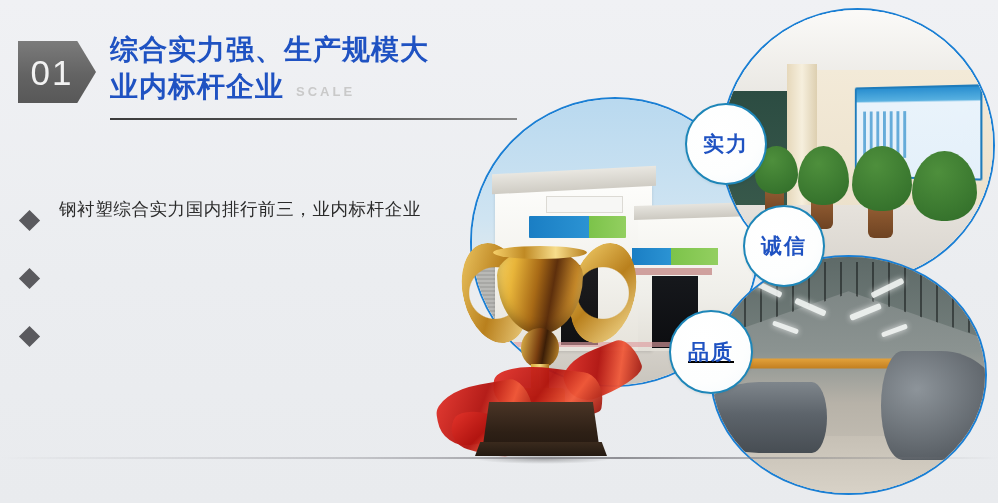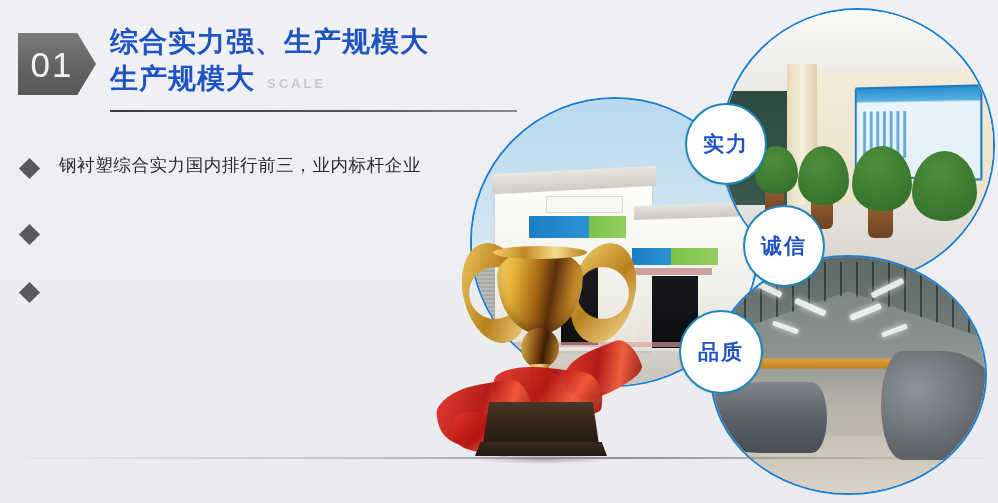--- a/index.html
+++ b/index.html
@@ -6,21 +6,21 @@
   body{
     width:998px;height:503px;overflow:hidden;
     background:#eef0f3;
     font-family:"Liberation Sans","DejaVu Sans",sans-serif;
     position:relative;
   }
   #stage{position:relative;width:998px;height:503px;overflow:hidden;
          background:linear-gradient(180deg,#f0f1f4 0%,#ebedf0 55%,#e9ebee 100%);}
 
   
-  .left{position:absolute;left:0;top:0;width:520px;height:489px;}
+  .left{position:absolute;left:0;top:8px;width:520px;height:489px;}
 
   
   .num-badge{
     position:absolute;left:18px;top:33px;width:78px;height:62px;
     background:linear-gradient(180deg,#7b7b7b 0%,#636363 55%,#585858 100%);
     clip-path:polygon(0 0,76% 0,100% 50%,76% 100%,0 100%);
     display:flex;align-items:center;justify-content:center;
   }
   .num-badge span{
     color:#f2f2f2;font-size:35px;letter-spacing:2px;font-weight:300;
@@ -34,21 +34,21 @@
   }
   .head-l2{display:flex;align-items:baseline;gap:12px;}
   .scale{color:#c9c9c9;font-size:13px;font-weight:bold;letter-spacing:3px;}
   .divider{
     position:absolute;left:110px;top:110px;width:407px;height:2px;
     background:linear-gradient(90deg,#3c3c3c 0%,#555 60%,#8a8a8a 100%);
   }
 
   
   .bullets{position:absolute;left:22px;top:148px;width:470px;}
-  .bullet{display:flex;align-items:center;margin-bottom:38px;}
+  .bullet{display:flex;align-items:flex-end;margin-bottom:38px;margin-top:36px;}
   .dia{
     width:15px;height:15px;background:#5a5a5e;margin-top:5px;margin-right:22px;
     transform:rotate(45deg);flex:0 0 auto;
   }
   .btxt{color:#2b2b2b;font-size:17.5px;line-height:2.05;letter-spacing:.6px;}
   .btxt .ln{display:block;white-space:nowrap;}
 
   
   .right{position:absolute;left:455px;top:0;width:543px;height:503px;}
 
@@ -136,21 +136,21 @@
     background:linear-gradient(180deg,#c6c0b5,#d8d2c7);}
 
   
   .badge{position:absolute;border-radius:50%;
     background:radial-gradient(circle at 40% 35%,#ffffff 0%,#fdfefe 60%,#f4f9fc 100%);
     border:2px solid #1e86b8;display:flex;align-items:center;justify-content:center;
     box-shadow:0 1px 3px rgba(0,0,0,.07);}
   .badge span{color:#1f52c2;font-size:21px;font-weight:bold;letter-spacing:2px;}
   .b-shili{left:230px;top:103px;width:78px;height:78px;}
   .b-chengxin{left:288px;top:205px;width:78px;height:78px;}
-  .b-pinzhi{left:224px;top:310px;width:80px;height:80px;}
+  .b-pinzhi{left:214px;top:310px;width:80px;height:80px;text-decoration:underline;}
 
   
   .trophy{position:absolute;left:-20px;top:236px;width:210px;height:250px;}
   .t-bowl{position:absolute;left:62px;top:14px;width:86px;height:84px;
     background:linear-gradient(100deg,#f6d46a 0%,#e8b53a 20%,#a86a16 45%,#5d2f0c 62%,#c98b2a 84%,#f3d070 100%);
     border-radius:46% 46% 50% 50%/30% 30% 70% 70%;box-shadow:inset 0 -6px 10px rgba(0,0,0,.25);}
   .t-lip{position:absolute;left:58px;top:10px;width:94px;height:13px;
     background:linear-gradient(90deg,#f5d06a,#c08a24,#f7dd8b,#b77f1d);border-radius:50%;}
   .t-handleL,.t-handleR{position:absolute;top:6px;width:46px;height:84px;
     border:9px solid transparent;border-radius:50%;
@@ -193,21 +193,21 @@
 
   <div class="left">
 
     <div class="num-badge">
       <span>01</span>
     </div>
 
     <div class="head-wrap">
       <div class="head-l1">综合实力强、生产规模大</div>
       <div class="head-l2">
-        <span>生产规模大</span>
+        <span>业内标杆企业</span>
         <span class="scale">SCALE</span>
       </div>
     </div>
     <div class="divider"></div>
 
     <div class="bullets">
 
       <div class="bullet">
         <div class="dia"></div>
         <div class="btxt">

